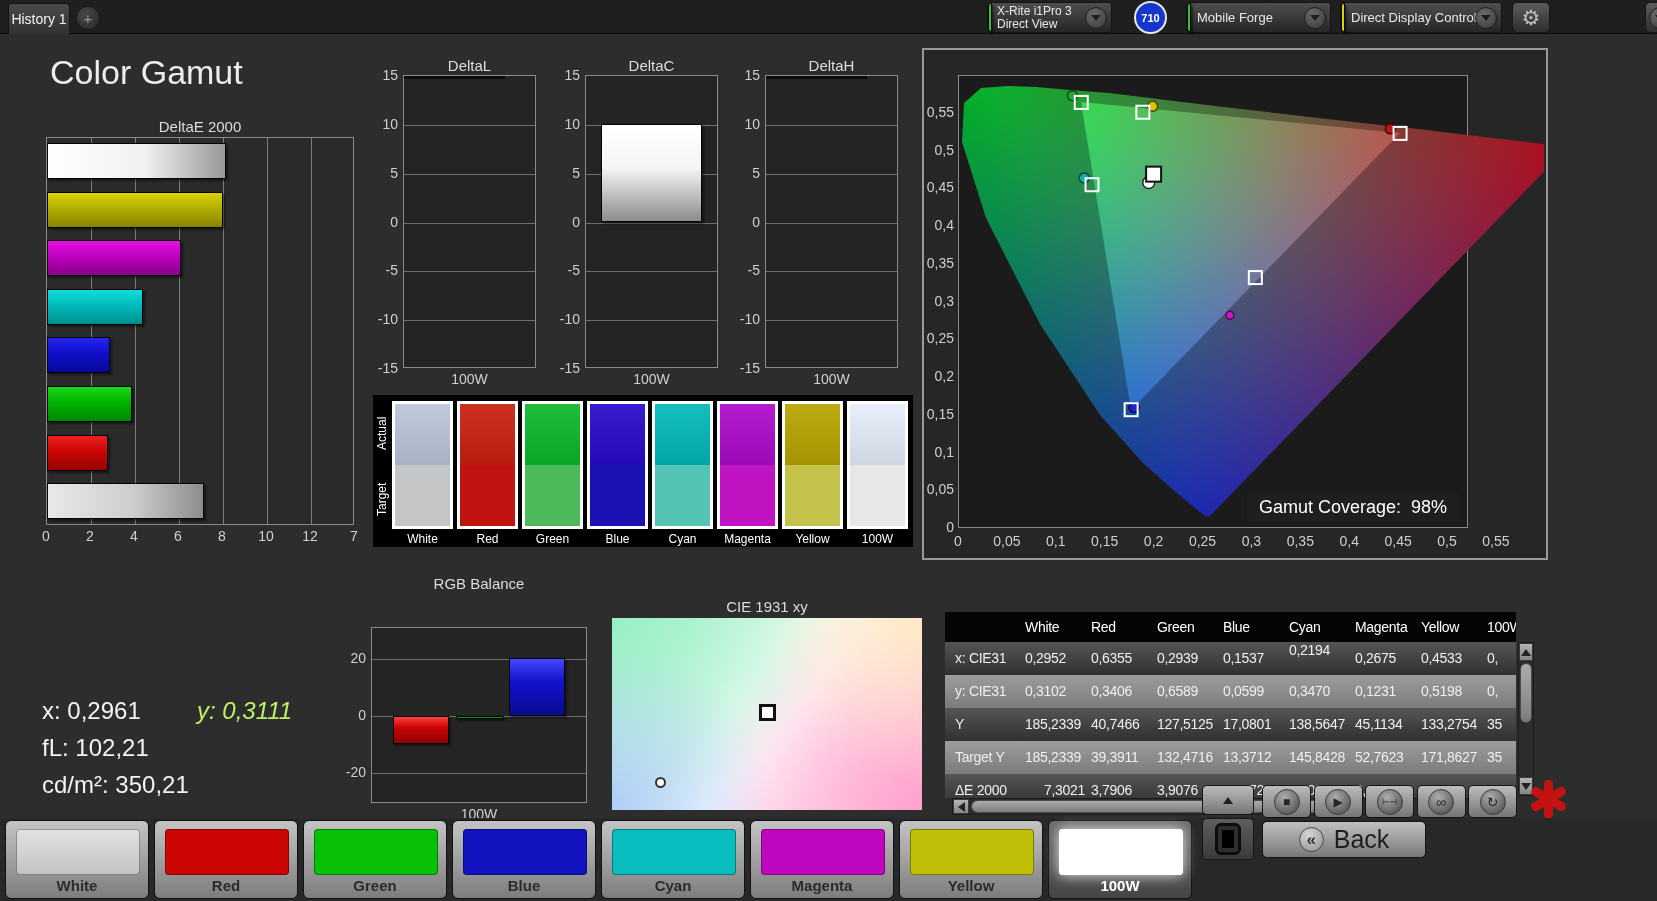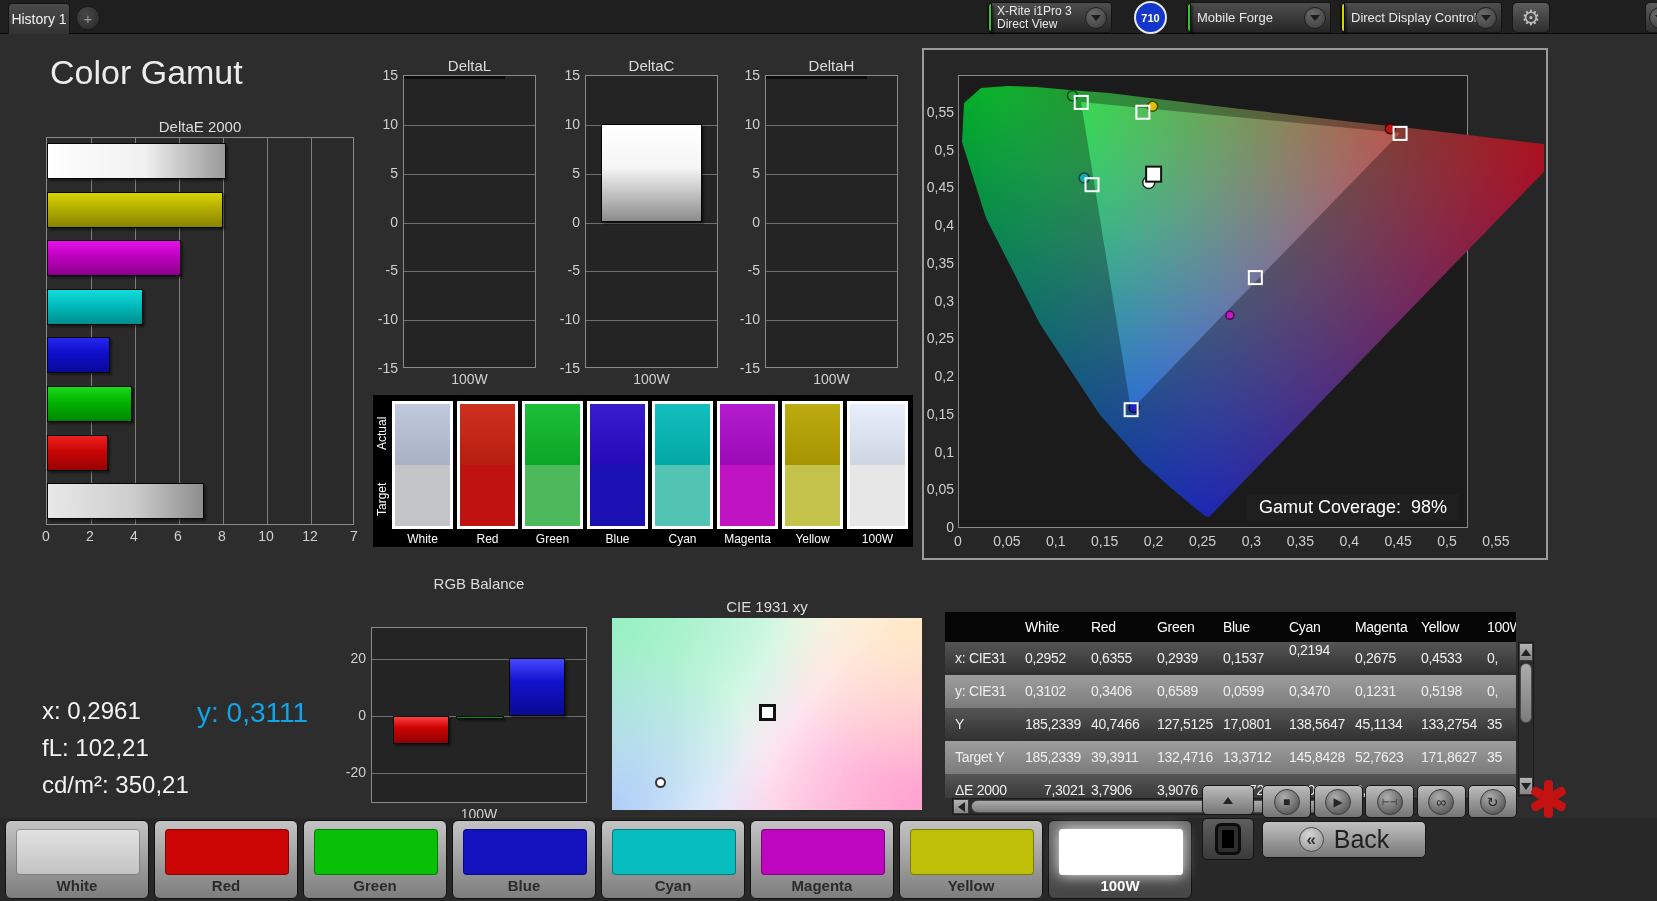--- a/index.html
+++ b/index.html
@@ -324,21 +324,21 @@
       <div class="ticklab" style="position: absolute; left: 1180.5px; top: 533px; width: 44px; text-align: center;">0,25</div>
       <div class="ticklab" style="position: absolute; left: 1229.4px; top: 533px; width: 44px; text-align: center;">0,3</div>
       <div class="ticklab" style="position: absolute; left: 1278.3px; top: 533px; width: 44px; text-align: center;">0,35</div>
       <div class="ticklab" style="position: absolute; left: 1327.2px; top: 533px; width: 44px; text-align: center;">0,4</div>
       <div class="ticklab" style="position: absolute; left: 1376.1px; top: 533px; width: 44px; text-align: center;">0,45</div>
       <div class="ticklab" style="position: absolute; left: 1425px; top: 533px; width: 44px; text-align: center;">0,5</div>
       <div class="ticklab" style="position: absolute; left: 1473.9px; top: 533px; width: 44px; text-align: center;">0,55</div>
     </div>
 
   <div class="abs" style="left:42px;top:697px;font-size:24px;color:#f2f2f2;">x: 0,2961</div>
-  <div class="abs" style="left:197px;top:697px;font-size:28px;color:#0ea5e9;">y: 0,3111</div>
+  <div class="abs" style="left:197px;top:697px;font-size:24px;color:#bef264;font-style:italic;">y: 0,3111</div>
   <div class="abs" style="left:42px;top:734px;font-size:24px;color:#f2f2f2;">fL: 102,21</div>
   <div class="abs" style="left:42px;top:771px;font-size:24px;color:#f2f2f2;">cd/m²: 350,21</div>
 
   <div class="abs ptitle" style="left:371px;top:575px;width:216px;">RGB Balance</div>
   <div class="abs plot" style="left:371px;top:627px;width:216px;height:176px;" id="rgbplot">
       <div class="gridh" style="top: 31.2258px;"></div>
       <div class="gridh" style="top: 88px;"></div>
       <div class="gridh" style="top: 144.774px;"></div>
       <div class="bar" style="left: 21px; top: 88px; width: 56px; height: 28.3871px; background: linear-gradient(rgb(255, 64, 64), rgb(204, 4, 4) 40%, rgb(141, 2, 2));"></div>
       <div class="bar" style="left: 84px; top: 88px; width: 48px; height: 2.83871px; background: rgb(11, 154, 11);"></div>

